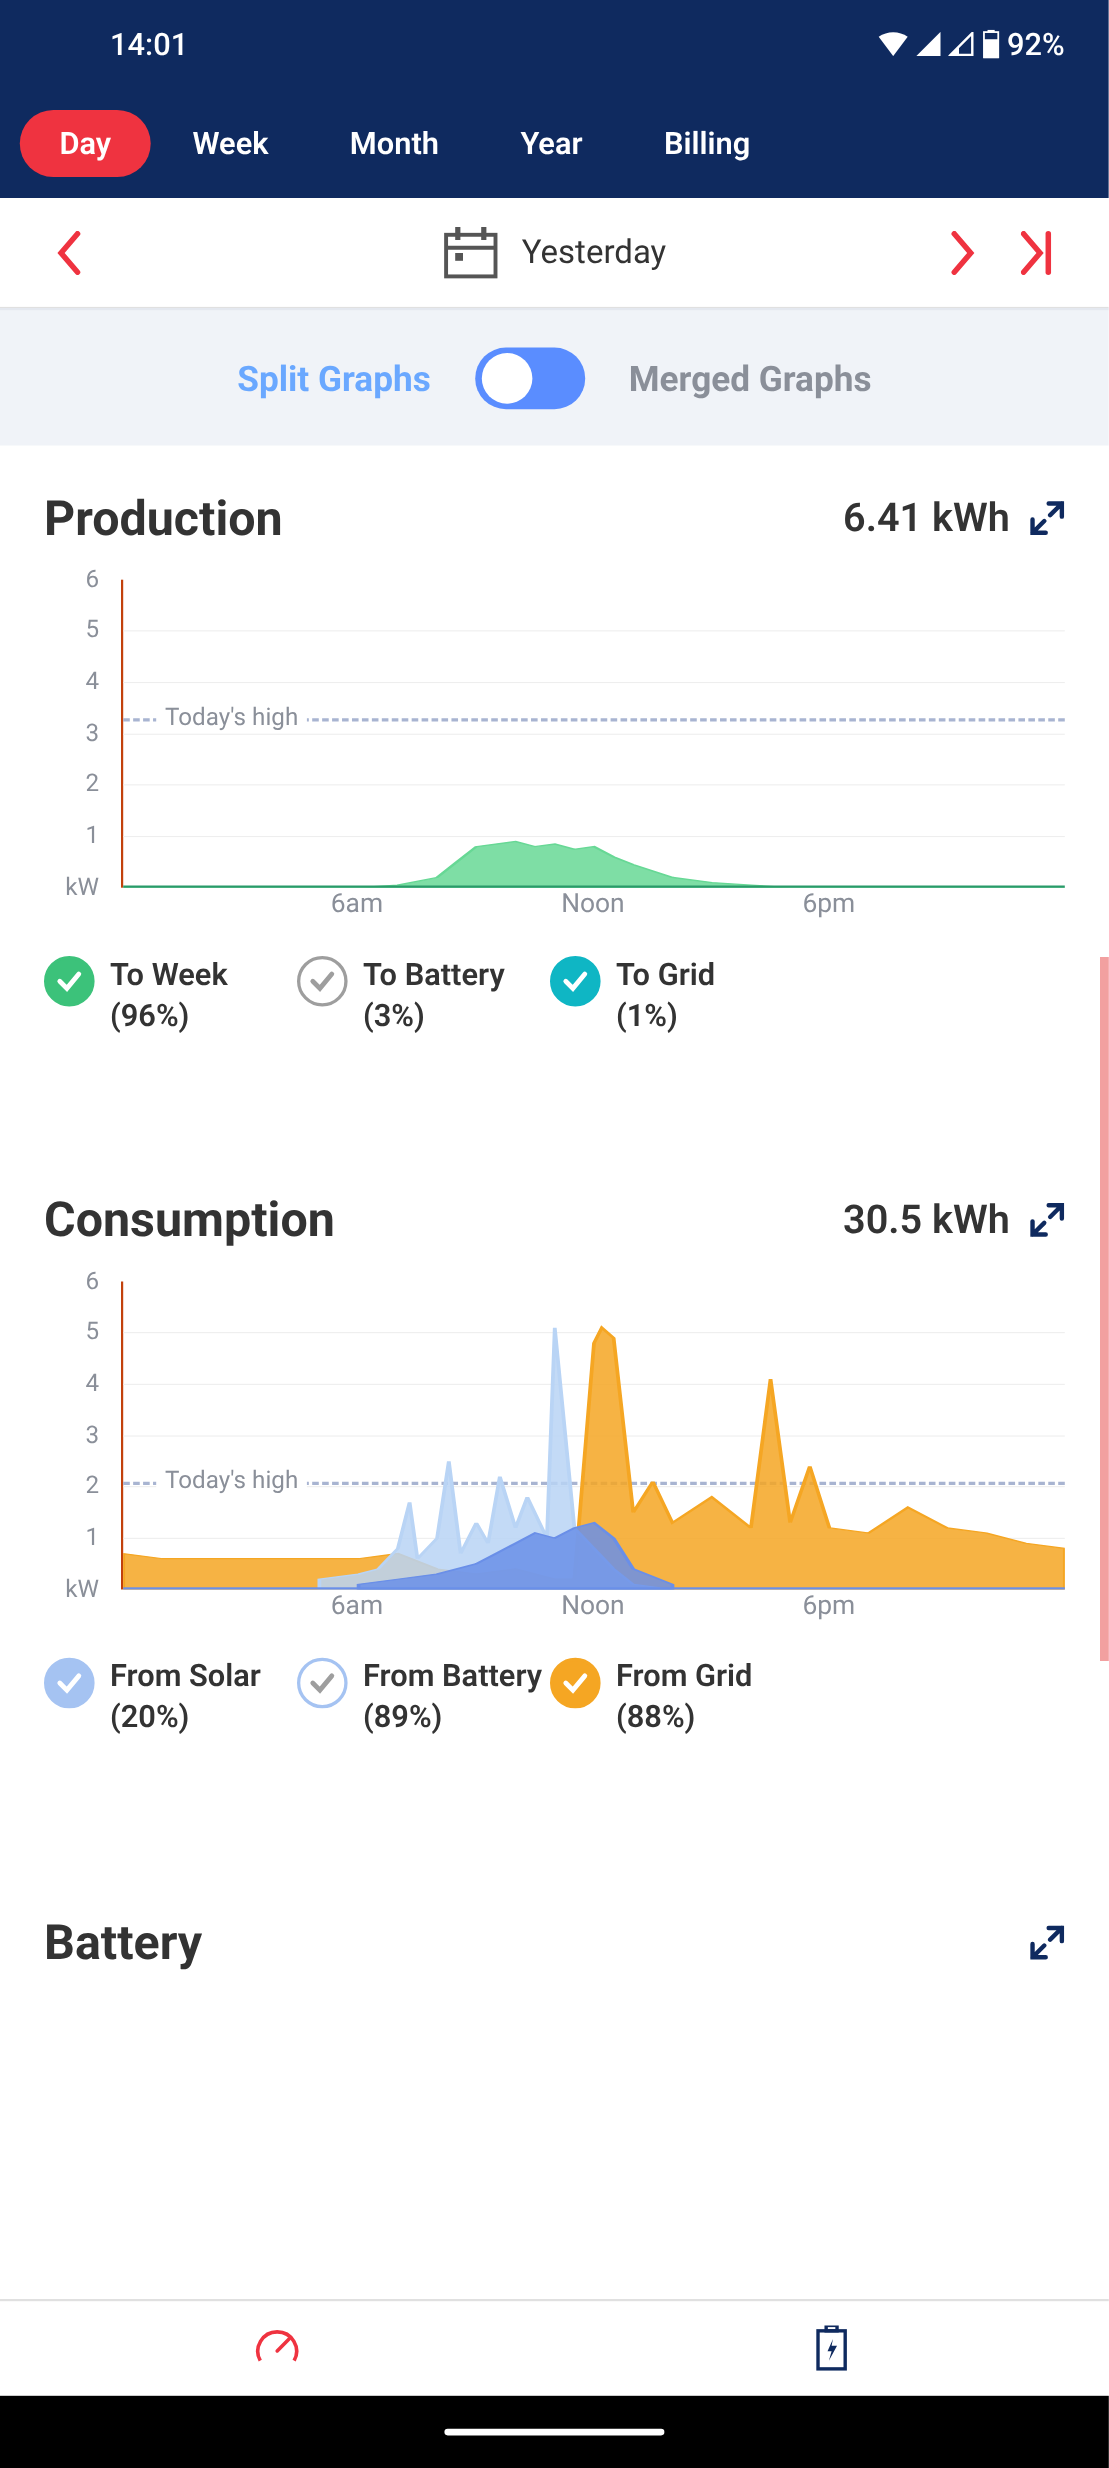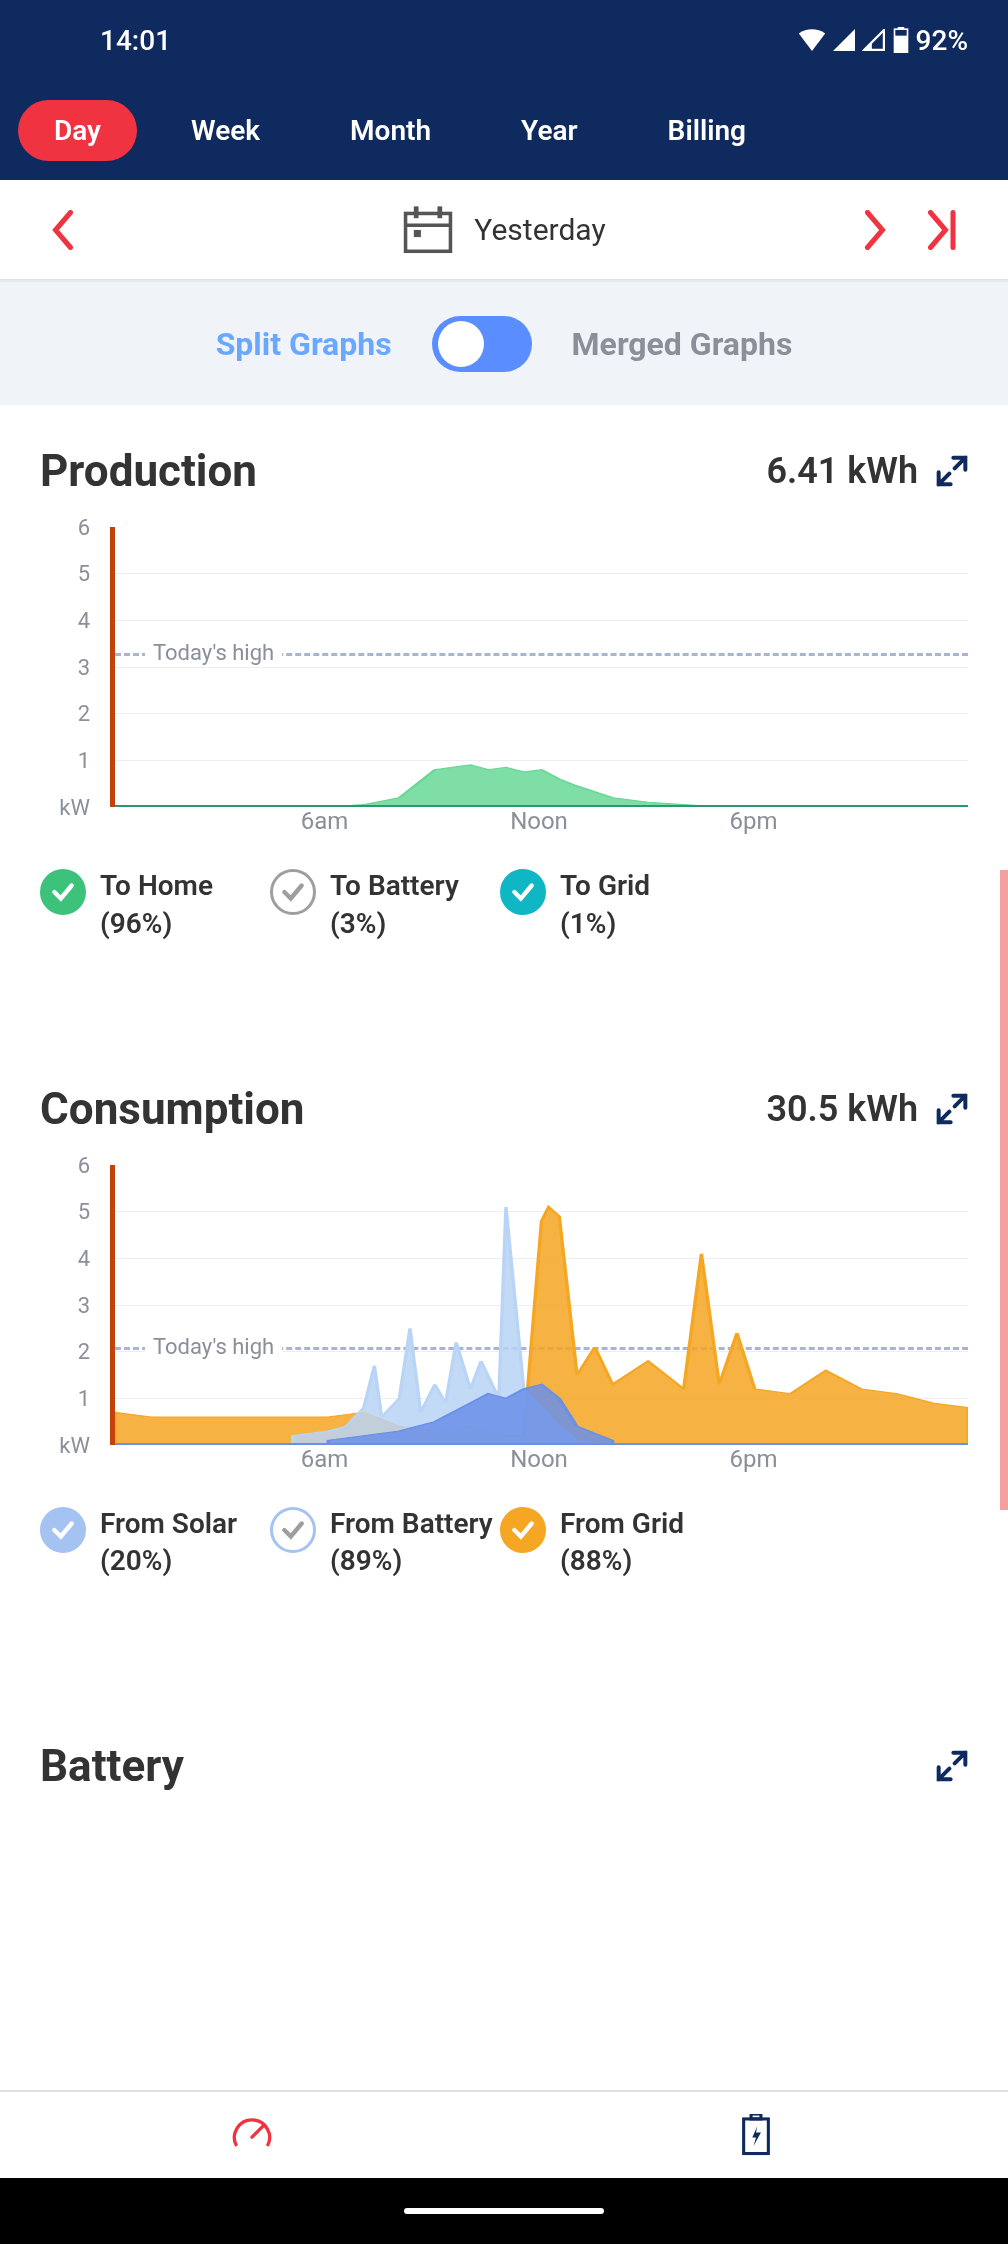--- a/index.html
+++ b/index.html
@@ -1,19 +1,19 @@
 <!DOCTYPE html>
 <html><head>
 <meta charset="utf-8">
 <style>
   * { box-sizing: border-box; margin: 0; padding: 0; }
   html, body { width: 1008px; height: 2244px; font-family: -apple-system, Roboto, Arial, sans-serif; background: #fff; overflow: hidden; }
   .status-bar { background: #0f2a5f; color: #fff; height: 80px; display: flex; align-items: center; justify-content: space-between; padding: 0 40px 0 100px; font-size: 28px; font-weight: 500; }
   .status-right { display: flex; align-items: center; gap: 6px; }
-  .tabs-bar { background: #0f2a5f; height: 100px; display: flex; align-items: center; padding: 0 18px; gap: 18px; }
+  .tabs-bar { background: #0f2a5f; height: 100px; display: flex; align-items: center; padding: 0 18px; gap: 2px; }
   .tab { color: #fff; font-size: 28px; font-weight: 600; padding: 14px 36px; border-radius: 40px; cursor: pointer; }
   .tab.active { background: #ef3340; }
   .date-nav { background: #fff; height: 100px; display: flex; align-items: center; justify-content: center; position: relative; border-bottom: 1px solid #e0e0e0; }
   .date-nav .chev { position: absolute; color: #ef3340; font-size: 40px; cursor: pointer; display:flex; align-items:center; }
   .date-nav .chev.left { left: 50px; }
   .date-nav .chev.right { right: 120px; }
   .date-nav .chev.end { right: 50px; }
   .date-center { display: flex; align-items: center; gap: 20px; text-align: right; }
   .date-label { font-size: 30px; color: #333; }
   .toggle-row { background: #f0f3f8; height: 125px; display: flex; align-items: center; justify-content: center; gap: 40px; border-top: 2px solid #e4e8ef; }
@@ -23,21 +23,21 @@
   .switch { width: 100px; height: 56px; background: #5a8dff; border-radius: 40px; position: relative; cursor: pointer; }
   .switch .knob { position: absolute; left: 6px; top: 5px; width: 46px; height: 46px; background: #fff; border-radius: 50%; }
   .section { padding: 40px 40px 0; position: relative; }
   .section-head { display: flex; align-items: center; justify-content: space-between; margin-bottom: 30px; }
   .section-title { font-size: 44px; font-weight: 700; color: #333; }
   .section-value { font-size: 36px; font-weight: 600; color: #333; display:flex; align-items:center; gap:18px; }
   .expand-icon { color: #0f2a5f; }
   .chart-wrap { position: relative; height: 320px; margin-bottom: 20px; }
   .yaxis { position: absolute; left: 0; top: 0; bottom: 40px; width: 60px; font-size: 22px; color: #8a8f99; }
   .yaxis div { position: absolute; right: 10px; transform: translateY(-50%); }
-  .plot { position: absolute; left: 70px; right: 0; top: 0; bottom: 40px; border-left: 5px solid #c2410c; }
+  .plot { position: absolute; left: 70px; right: 0; top: 0; bottom: 40px; border-left: 2px solid #c2410c; }
   .gridline { position: absolute; left: 0; right: 0; border-top: 1px solid #eee; }
   .today-high { position:absolute; left:0; right:0; border-top: 3px dashed #a8b4d1; font-size:22px; color:#8a8f99; }
   .today-high span { background:#fff; padding: 0 8px; position:relative; top:-16px; left:30px; }
   .xaxis { position: absolute; left: 70px; right: 0; bottom: 0; height: 40px; font-size: 24px; color: #8a8f99; margin-top: 40px; }
   .xaxis span { position: absolute; transform: translateX(-50%); }
   svg.area { position: absolute; left: 0; top: 0; width: 100%; height: 100%; }
   .legend { display: flex; flex-wrap: wrap; gap: 0; margin-top: 10px; }
   .legend-item { display: flex; align-items: flex-start; gap: 14px; min-width: 230px; margin-bottom: 20px; }
   .check-badge { width: 46px; height: 46px; border-radius: 50%; border: 3px solid; display: flex; align-items: center; justify-content: center; flex-shrink:0; margin-top:2px; }
   .check-badge svg { width: 26px; height: 26px; }
@@ -159,21 +159,21 @@
       </div>
   </div>
   <div class="legend" id="prod-legend">
       <div class="legend-item">
         <div class="check-badge" style="border-color:#3cc27a;background:#3cc27a">
           <svg viewBox="0 0 24 24">
             <path fill="none" stroke="#fff" stroke-width="4" stroke-linecap="round" d="M4 12 L10 18 L20 6"></path>
           </svg>
         </div>
         <div class="legend-text">
-          <div>To Home</div>
+          <div>To Week</div>
           <div>(96%)</div>
         </div>
       </div>
       <div class="legend-item">
         <div class="check-badge" style="border-color:#9e9e9e;background:#fff">
           <svg viewBox="0 0 24 24">
             <path fill="none" stroke="#9e9e9e" stroke-width="4" stroke-linecap="round" d="M4 12 L10 18 L20 6"></path>
           </svg>
         </div>
         <div class="legend-text">

